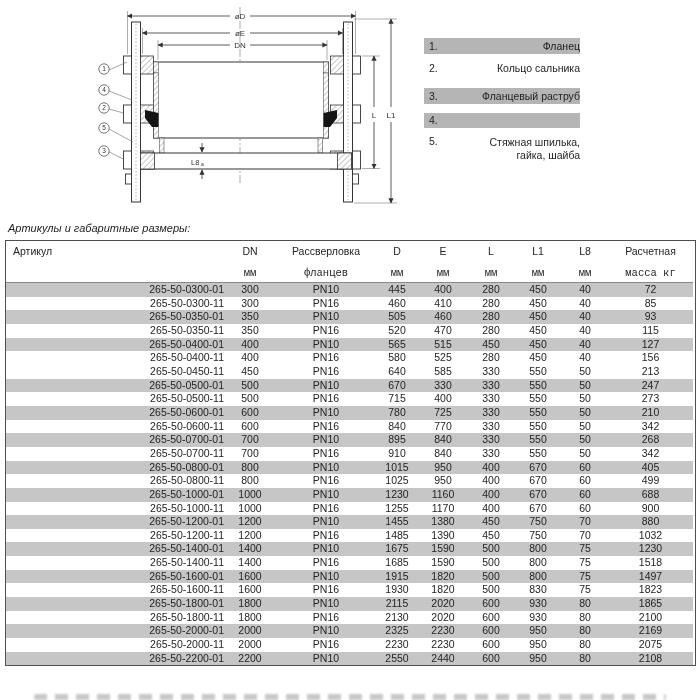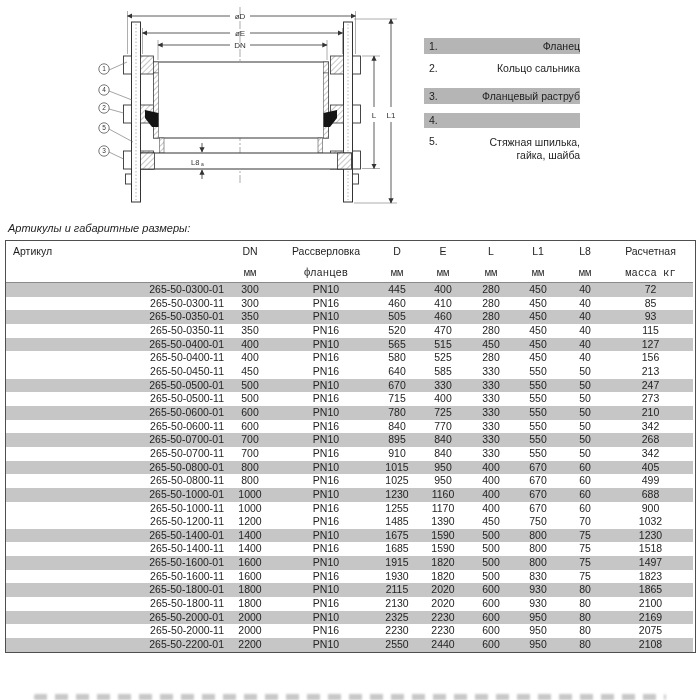--- a/index.html
+++ b/index.html
@@ -458,20 +458,31 @@
             <td class="a">265-50-1000-11</td>
             <td>1000</td>
             <td>PN16</td>
             <td>1255</td>
             <td>1170</td>
             <td>400</td>
             <td>670</td>
             <td>60</td>
             <td>900</td>
           </tr>
+          <tr class="g">
+            <td class="a">265-50-1200-01</td>
+            <td>1200</td>
+            <td>PN10</td>
+            <td>1455</td>
+            <td>1380</td>
+            <td>450</td>
+            <td>750</td>
+            <td>70</td>
+            <td>880</td>
+          </tr>
           <tr>
             <td class="a">265-50-1200-11</td>
             <td>1200</td>
             <td>PN16</td>
             <td>1485</td>
             <td>1390</td>
             <td>450</td>
             <td>750</td>
             <td>70</td>
             <td>1032</td>

